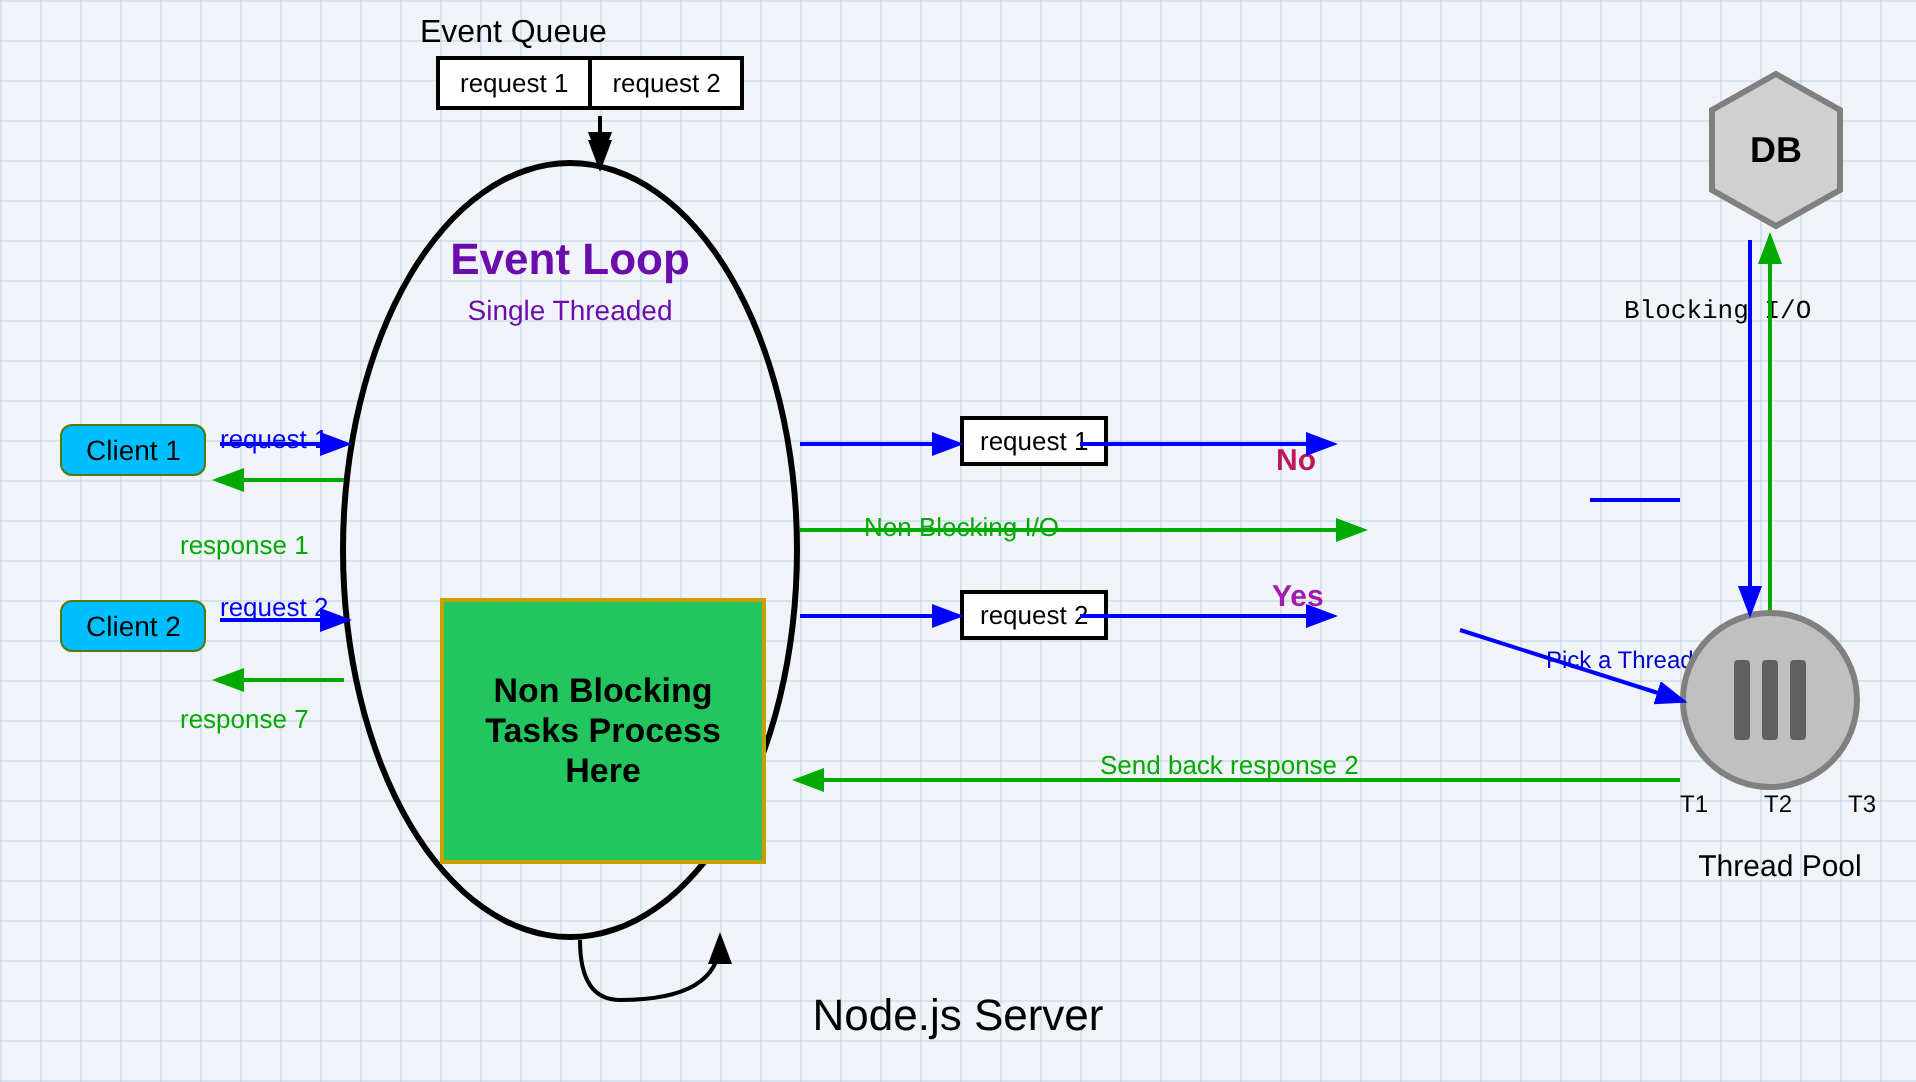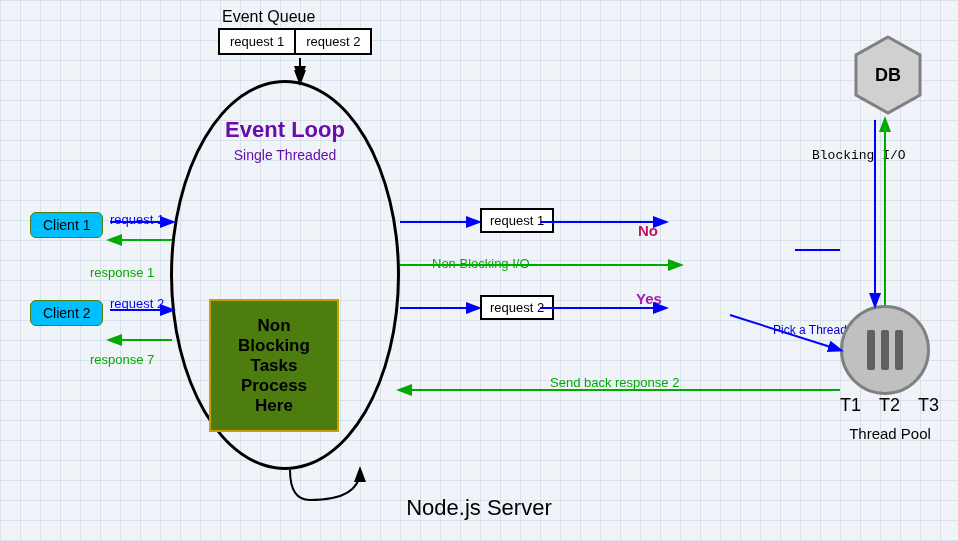--- a/index.html
+++ b/index.html
@@ -19,21 +19,21 @@
     .diagram-container {
       position: absolute;
       top: 0; left: 0;
       width: 958px;
       height: 541px;
     }
 
     
     .event-queue-label {
       position: absolute;
-      top: 8px; left: 222px;
+      top: 8px; left: 210px;
       font-size: 16px;
       font-weight: normal;
       color: #000;
     }
     .event-queue-box {
       position: absolute;
       top: 28px; left: 218px;
       display: flex;
       border: 2px solid #000;
       background: white;
@@ -69,25 +69,25 @@
     }
     .event-loop-subtitle {
       font-size: 14px;
       color: #6a0dad;
       margin-bottom: 60px;
     }
 
     
     .nb-tasks-box {
       position: absolute;
-      top: 299px; left: 209px;
-      width: 130px;
+      top: 299px; left: 220px;
+      width: 163px;
       height: 133px;
       border: 2px solid #c8a000;
-      background: #4d7c0f;
+      background: #22c55e;
       display: flex;
       align-items: center;
       justify-content: center;
       text-align: center;
       font-size: 17px;
       font-weight: bold;
       color: #000;
       padding: 10px;
     }
 
@@ -168,22 +168,22 @@
       top: 425px; left: 840px;
       font-size: 15px;
       color: #000;
       text-align: center;
       width: 100px;
     }
     .thread-labels {
       position: absolute;
       top: 395px; left: 840px;
       display: flex;
-      gap: 8px;
-      font-size: 18px;
+      gap: 18px;
+      font-size: 12px;
     }
 
     
     .thread-circle {
       position: absolute;
       top: 305px; left: 840px;
       width: 90px;
       height: 90px;
       border-radius: 50%;
       border: 3px solid #808080;

